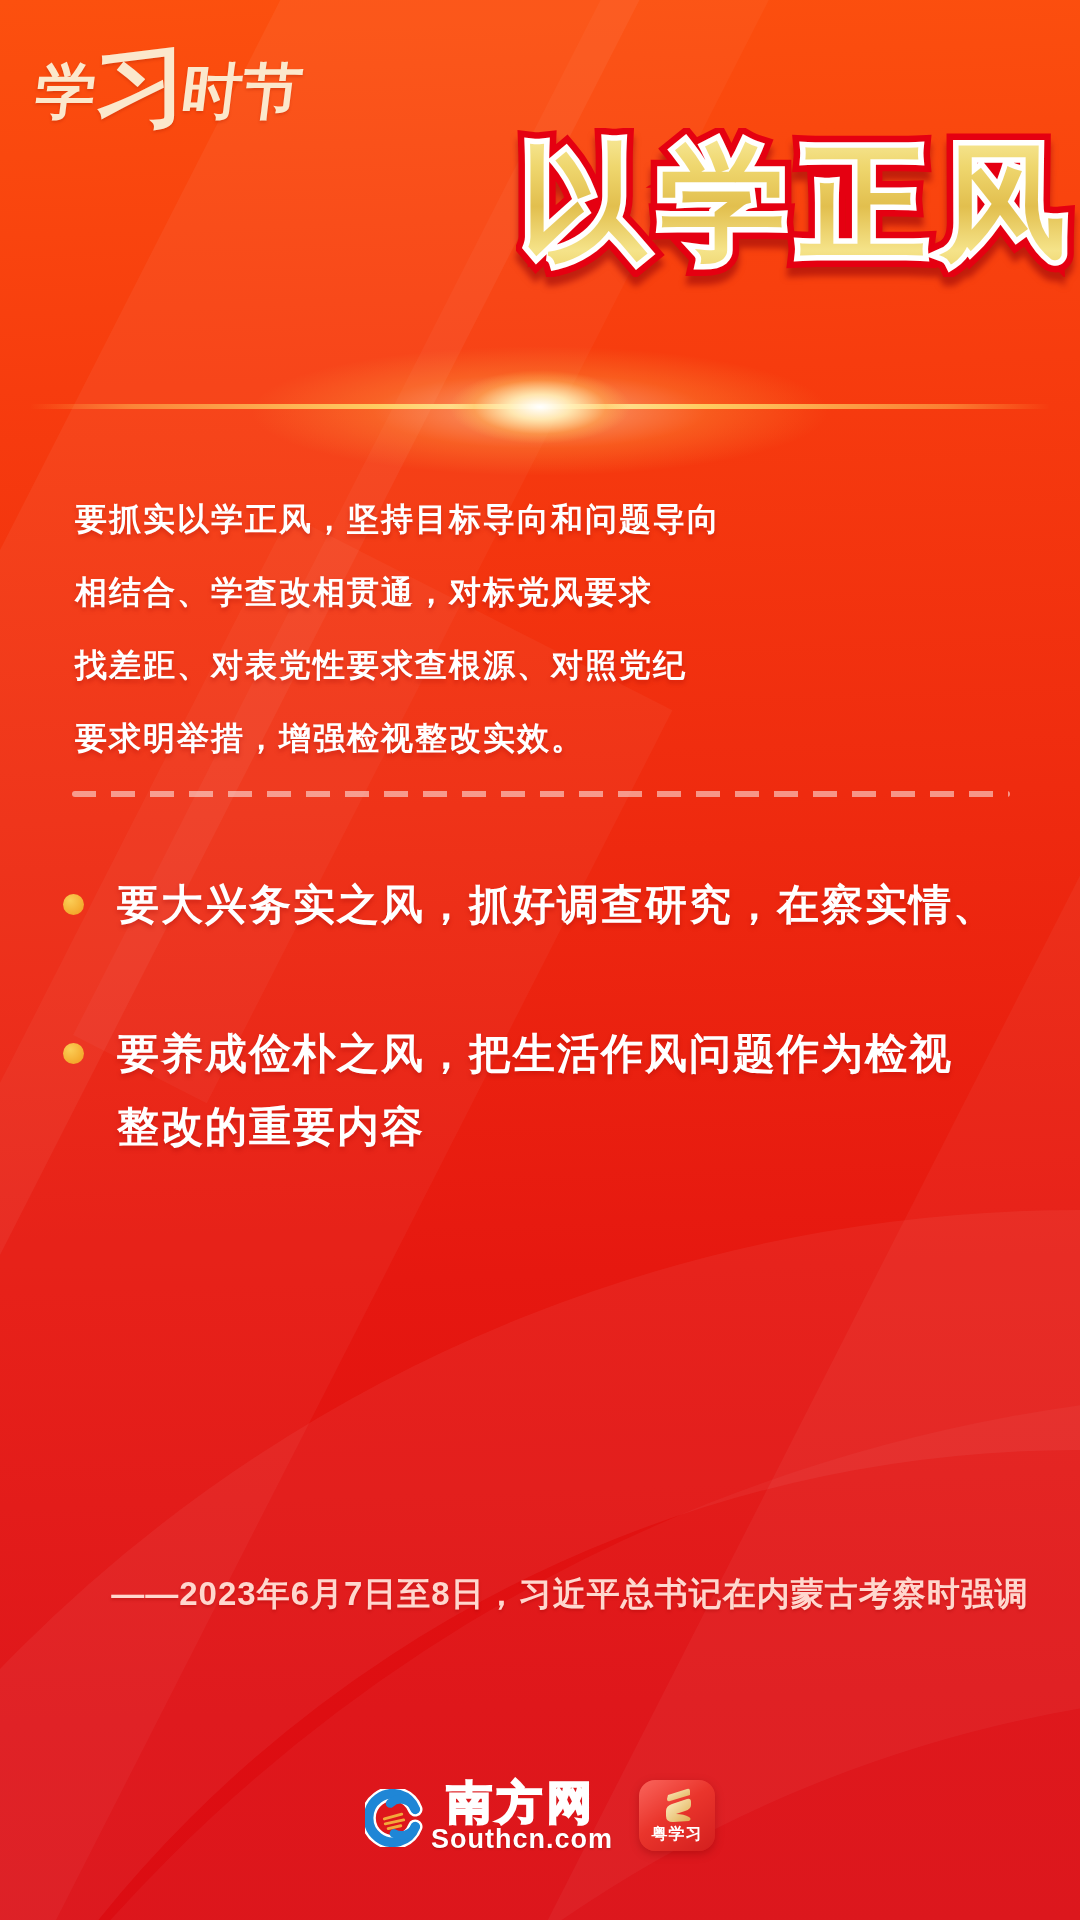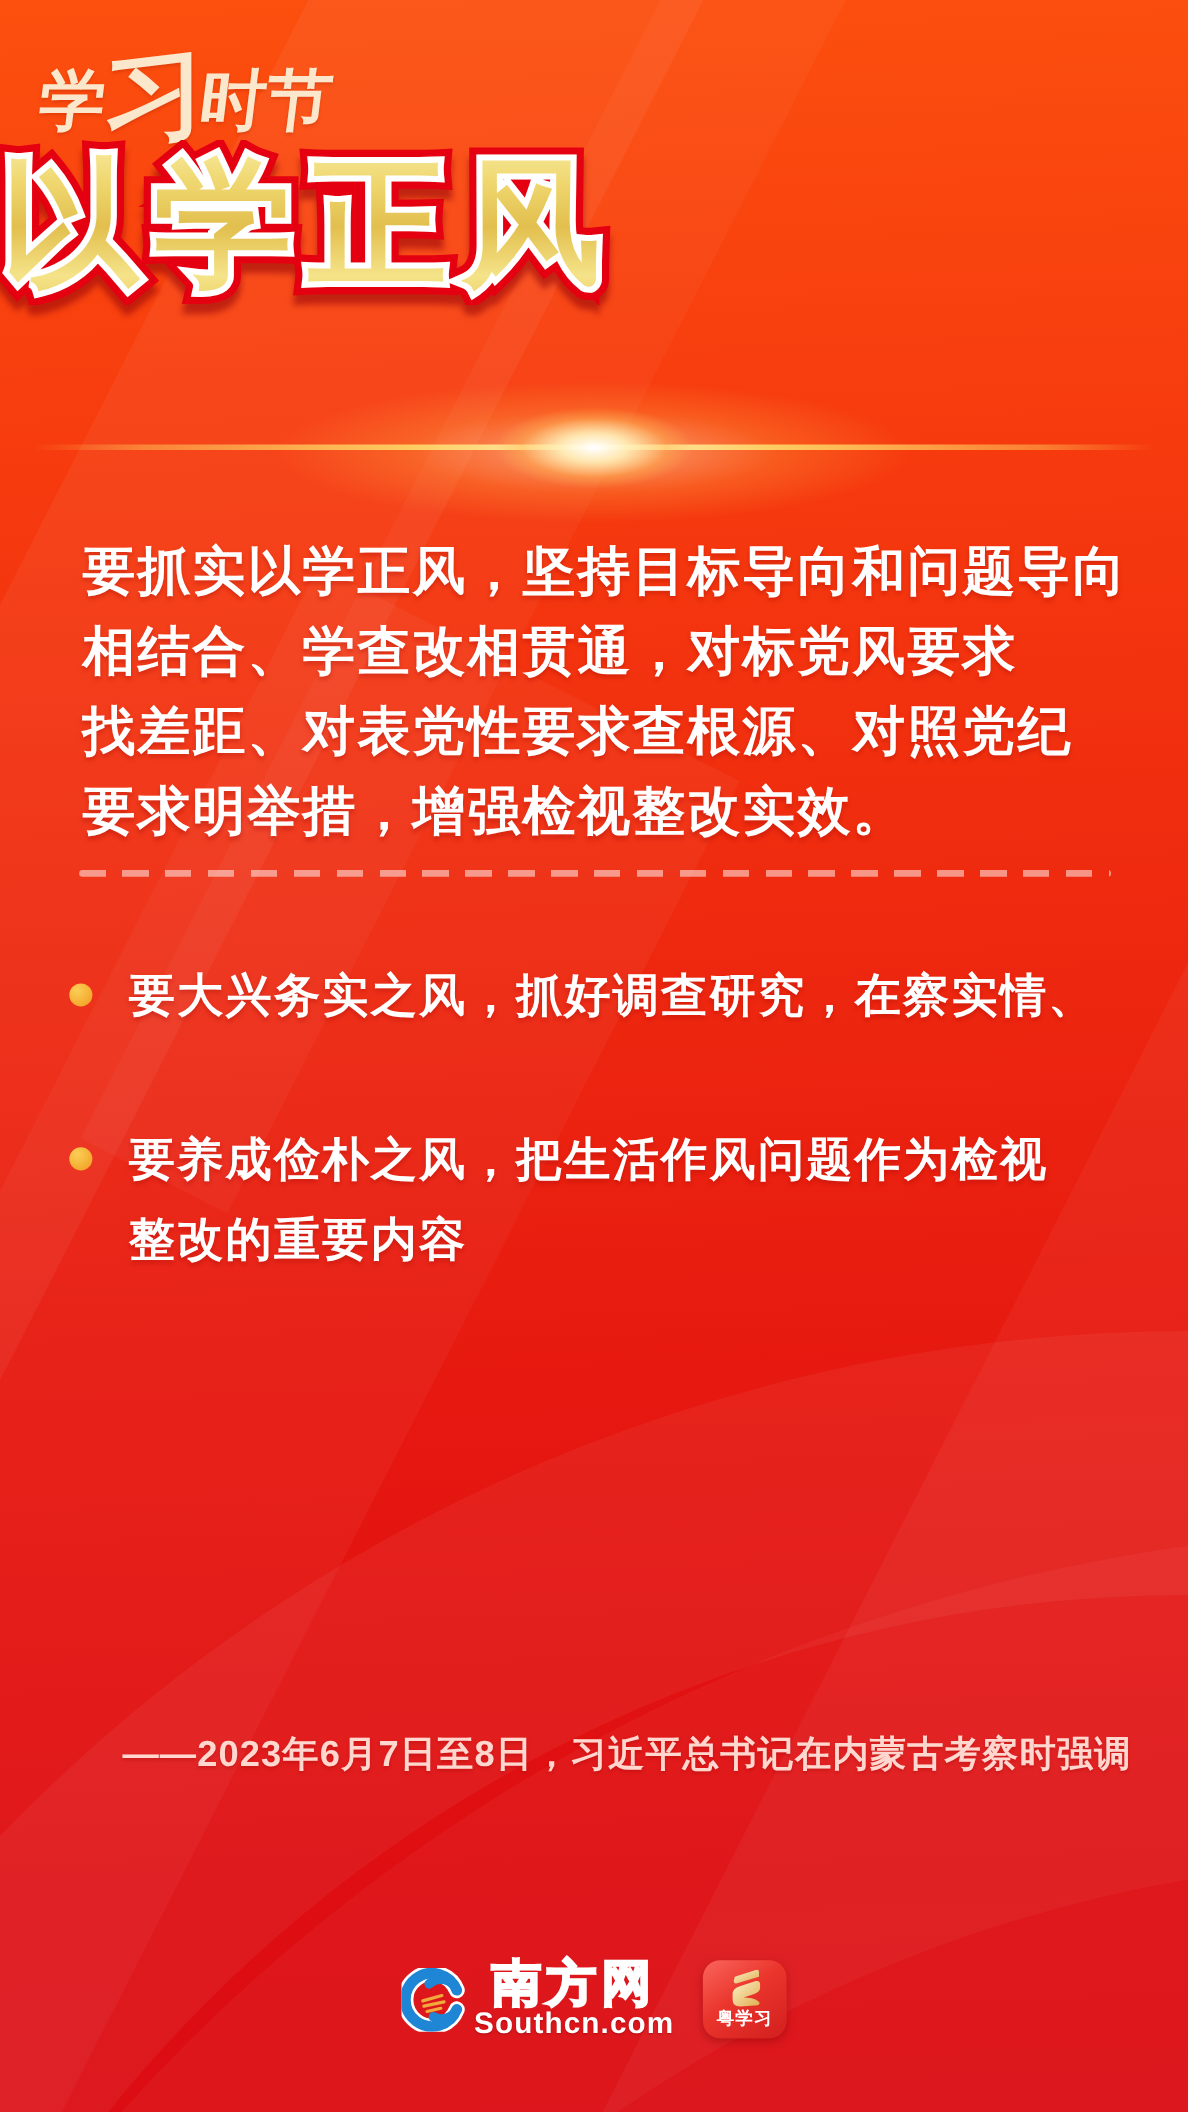--- a/index.html
+++ b/index.html
@@ -19,63 +19,63 @@
   .arc1{width:3000px;height:3000px;left:-420px;top:1210px;border:240px solid rgba(255,255,255,0.05);}
   .arc2{width:3200px;height:3200px;left:-300px;top:1390px;border:300px solid rgba(255,255,255,0.04);}
 
   
   .brand{position:absolute;left:36px;top:30px;color:#FBE8CC;transform:skewX(-7deg);
     font-weight:900;white-space:nowrap;text-shadow:0 2px 3px rgba(170,30,0,0.3);}
   .bc{font-size:60px;display:inline-block;vertical-align:middle;}
   .cxi{font-size:92px;transform:rotate(-7deg);margin:0 -4px 0 -2px;position:relative;top:-4px;}
 
   
-  .title-wrap{position:absolute;top:118px;left:0;width:100%;height:190px;text-align:left;}
+  .title-wrap{position:absolute;top:118px;left:0;width:100%;height:190px;text-align:right;}
   .title-layer{position:absolute;left:0;top:0;width:100%;font-size:126px;font-weight:900;
     letter-spacing:14px;line-height:170px;white-space:nowrap;}
   .t-red{color:#E50011;-webkit-text-stroke:24px #E50011;paint-order:stroke;
     filter:drop-shadow(0 9px 3px rgba(145,0,10,0.55));}
   .t-white{color:#fff;-webkit-text-stroke:11px #fff;paint-order:stroke;}
   .t-gold{background:linear-gradient(180deg,#FBF1AE 0%,#EFD76F 28%,#E2BF4E 52%,#F5E389 78%,#E8CA5B 100%);
     -webkit-background-clip:text;background-clip:text;color:transparent;}
 
   
   .flare{position:absolute;top:346px;left:0;width:1080px;height:130px;pointer-events:none;}
   .flare-line{position:absolute;top:58px;left:30px;right:30px;height:5px;border-radius:3px;
     background:linear-gradient(90deg,rgba(255,190,80,0) 0%,rgba(255,195,85,0.5) 10%,rgba(255,210,100,0.95) 34%,
       #FFE9A6 47%,#FFFFFF 50%,#FFE9A6 53%,rgba(255,210,100,0.95) 66%,rgba(255,195,85,0.5) 90%,rgba(255,190,80,0) 100%);}
   .flare-glow{position:absolute;top:-18px;left:170px;width:740px;height:166px;
     background:radial-gradient(ellipse closest-side,rgba(255,240,200,0.55) 0%,rgba(255,175,70,0.28) 45%,rgba(255,140,40,0) 78%);}
   .flare-core{position:absolute;top:16px;left:430px;width:220px;height:90px;
     background:radial-gradient(ellipse closest-side,#FFFFFF 0%,rgba(255,240,185,0.9) 28%,rgba(255,185,80,0.4) 60%,rgba(255,160,60,0) 82%);}
 
   
   .intro{position:absolute;left:75px;top:483px;width:960px;color:#fff;font-weight:700;}
-  .intro-line{font-size:48px;line-height:73px;letter-spacing:2px;white-space:nowrap;
+  .intro-line{font-size:32px;line-height:73px;letter-spacing:2px;white-space:nowrap;
     text-shadow:0 3px 4px rgba(160,10,5,0.35);}
 
   
   .dash{position:absolute;left:72px;top:791px;width:938px;height:6px;border-radius:3px;
     background:repeating-linear-gradient(90deg,rgba(255,255,255,0.5) 0 24px,rgba(255,255,255,0) 24px 39px);}
 
   
   .bullets{position:absolute;left:63px;top:868px;width:980px;margin:0;padding:0;list-style:none;}
   .bullets li{position:relative;padding-left:54px;margin:0 0 76px 0;color:#fff;font-weight:700;}
   .dot{position:absolute;left:0;top:26px;width:21px;height:21px;border-radius:50%;
     background:radial-gradient(circle at 35% 30%,#FBCE57,#F3A82B 75%);}
   .bl{font-size:42px;line-height:73px;letter-spacing:2px;white-space:nowrap;
     text-shadow:0 3px 4px rgba(160,10,5,0.35);}
 
   
   .attribution{position:absolute;top:1572px;left:0;width:100%;text-align:center;transform:translateX(30px);
     color:#FFD7CE;font-size:33px;font-weight:700;letter-spacing:1px;text-shadow:0 2px 3px rgba(150,0,0,0.3);}
 
   
   .footer{position:absolute;top:1780px;left:0;width:100%;display:flex;justify-content:center;
-    align-items:center;gap:26px;}
+    gap:26px;}
   .southcn{display:flex;align-items:center;gap:8px;}
   .sc-icon{width:58px;height:58px;}
   .sc-text{display:flex;flex-direction:column;align-items:center;}
   .sc-name{font-size:45px;font-weight:900;letter-spacing:5px;color:rgba(255,255,255,0.12);
     -webkit-text-stroke:2.4px #FFFFFF;line-height:46px;white-space:nowrap;}
   .sc-domain{font-size:27px;font-weight:800;color:#FFFFFF;letter-spacing:1px;margin-top:-2px;
     text-shadow:0 1px 2px rgba(130,0,0,0.5);white-space:nowrap;}
   .yxx{position:relative;width:76px;height:71px;border-radius:16px;
     background:linear-gradient(145deg,#FA655C 0%,#EA352C 45%,#D31F1E 100%);
     box-shadow:0 3px 8px rgba(120,0,0,0.35);display:flex;flex-direction:column;align-items:center;}

